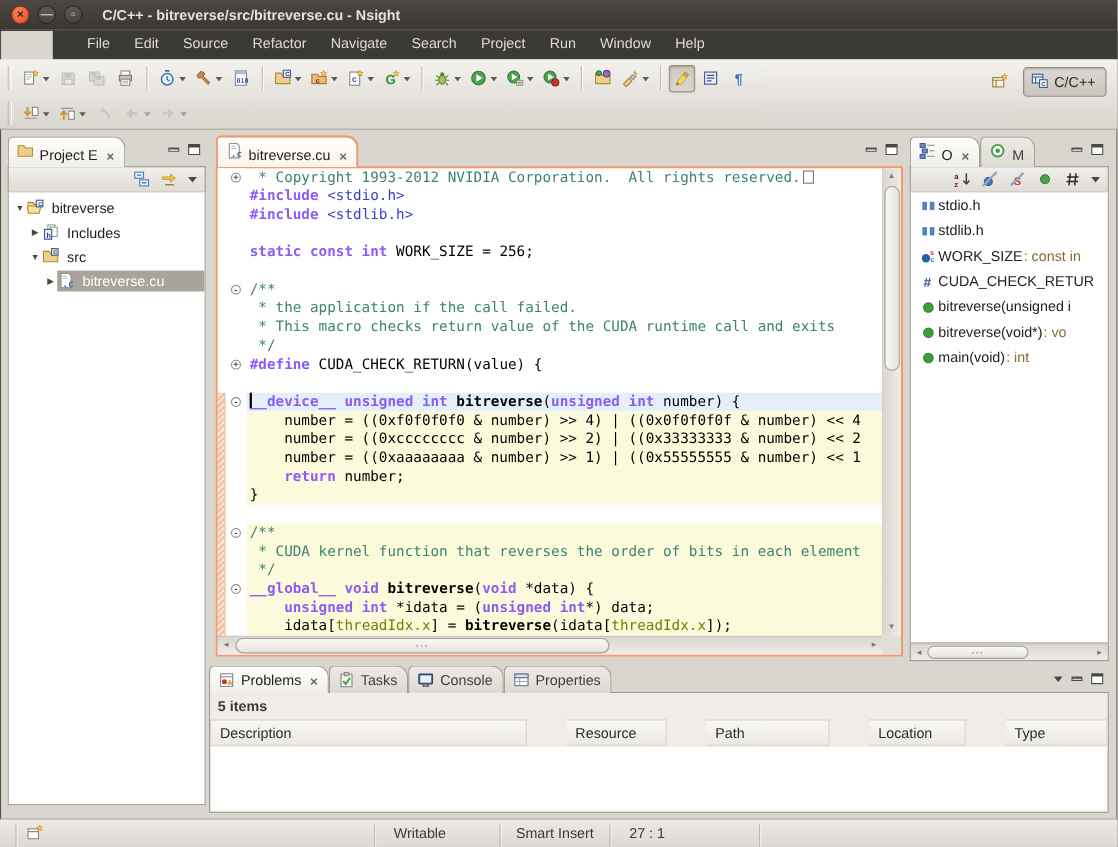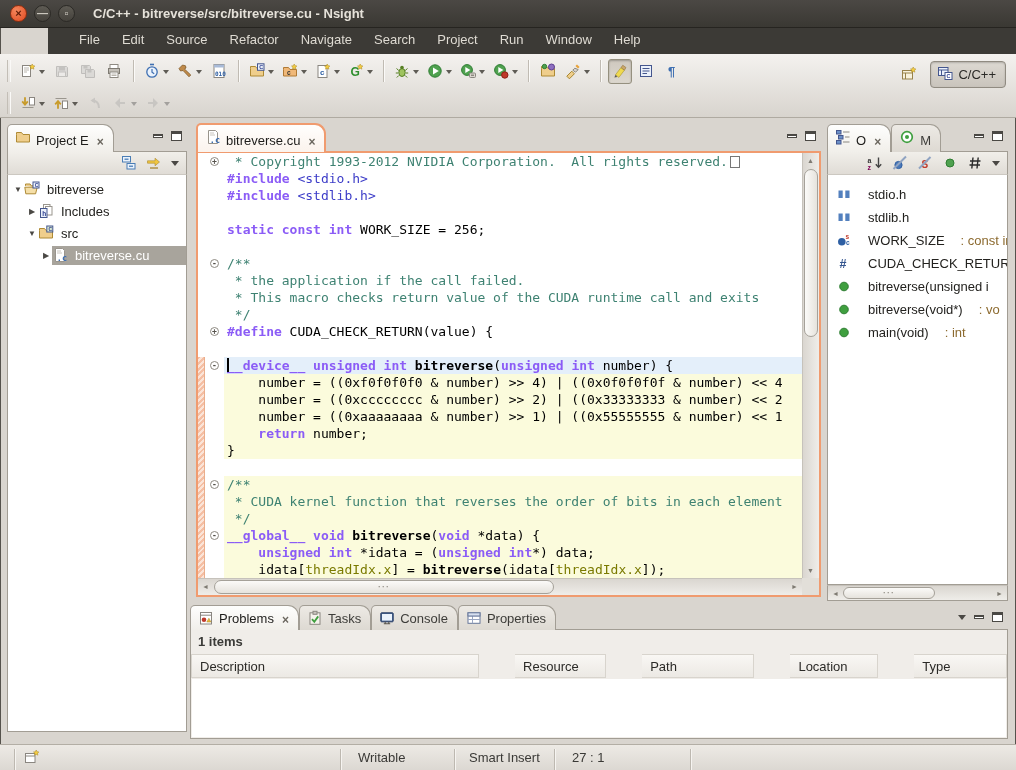--- a/index.html
+++ b/index.html
@@ -90,21 +90,21 @@
   .sarr { position:absolute; width:15px; height:15px; display:flex; align-items:center; justify-content:center;
           font-size:7px; color:#7E7A72; }
   .thumb { position:absolute; border:1px solid #A5A199; border-radius:8px; background:linear-gradient(90deg,#FBFAF8,#E6E3DD); }
   .thumbh { background:linear-gradient(#FBFAF8,#E6E3DD); display:flex; align-items:center; justify-content:center;
             color:#9A968E; font:bold 9px/9px "Liberation Sans",sans-serif; letter-spacing:1px; }
   .corner { position:absolute; right:0; bottom:0; width:17px; height:17px; background:#E2DFD9; }
 
   
   .panel.right { left:827px; top:124px; width:181px; height:477px; }
   .panel.right .body { position:absolute; left:0; right:0; top:51px; bottom:16px; padding-top:4px; }
-  .ol-row { height:23px; display:flex; align-items:flex-end; gap:16px; font-size:13px; color:#23221F; padding-left:8px; white-space:nowrap; overflow:hidden; }
+  .ol-row { height:23px; display:flex; align-items:flex-start; gap:1px; font-size:13px; color:#23221F; padding-left:8px; white-space:nowrap; overflow:hidden; }
   .ol-type { color:#8C6A2F; }
   .hscroll2 { position:absolute; left:0; right:0; bottom:0; height:16px; background:linear-gradient(#DAD6D0,#EFEDE9);
               border:1px solid #A29D94; border-top:1px solid #C6C2BB; }
 
   
   .panel.bottom { left:190px; top:602px; width:818px; height:137px; }
   .bbody { position:absolute; left:0; right:0; top:27px; bottom:0; background:#F0EDE9; border:1px solid #A29D94; }
   .summary { height:24px; line-height:24px; padding-left:7px; font-size:13px; font-weight:bold; color:#3A3A37; }
   .cols { display:flex; height:24px;gap:36px; }
   .col { height:24px; line-height:23px; background:linear-gradient(#F9F7F4,#ECE9E4); border:1px solid #D8D4CD;
@@ -769,21 +769,21 @@
           </span>
           <span>Properties</span>
         </div>
       </div>
     <div class="winbtns" style="top:8px;">
       <span class="menu-tri"></span>
       <span class="ico-min"></span>
       <span class="ico-max"></span>
     </div>
     <div class="bbody">
-      <div class="summary">1 items</div>
+      <div class="summary">5 items</div>
       <div class="cols" id="bcols">
           <div class="col" style="width: 352px;">Description</div>
           <div class="col" style="width: 110px;">Resource</div>
           <div class="col" style="width: 136px;">Path</div>
           <div class="col" style="width: 106px;">Location</div>
           <div class="col" style="width: 112px;">Type</div>
         </div>
       <div class="tblbody"></div>
     </div>
   </div>

